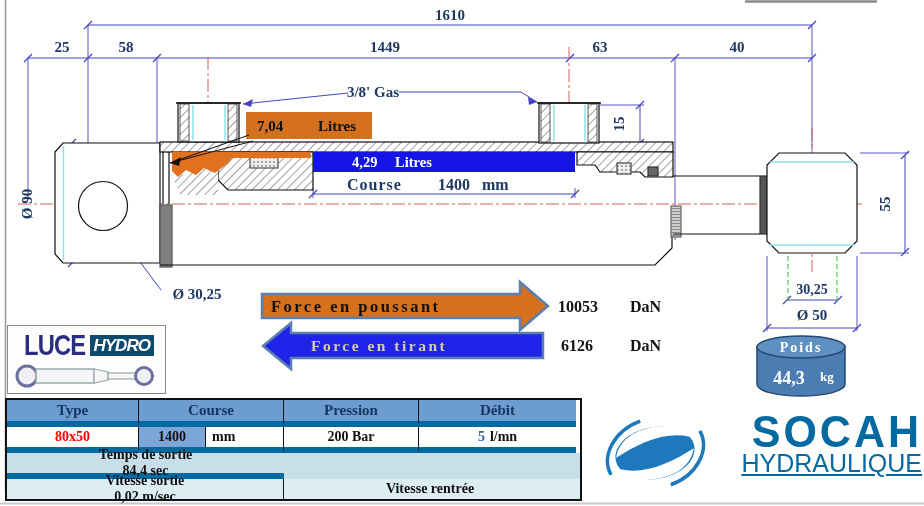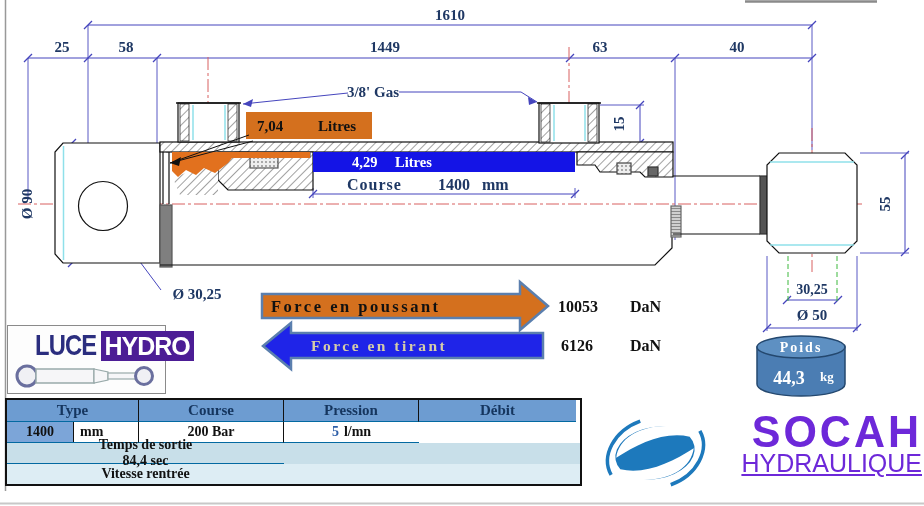--- a/index.html
+++ b/index.html
@@ -7,49 +7,49 @@
          font-family:"Liberation Serif",serif;}
   svg text{font-family:"Liberation Serif",serif;}
   .dim-label{fill:#1F3864;font-weight:bold;font-size:15px;}
   .dim-label-sm{fill:#1F3864;font-weight:bold;font-size:14px;}
 
   
   .spec-table{position:absolute;left:5px;top:398px;width:573px;border:2px solid #111;
               font-weight:bold;font-size:14px;color:#111;background:#fff;}
   .trow{display:grid;grid-template-columns:132px 145px 135px 157px;}
   .trow2{display:grid;grid-template-columns:277px 292px;}
-  .tcell{border-right:1px solid #111;border-bottom:1px solid #0369a1;display:flex;
+  .tcell{border-right:1px solid #111;border-bottom:6px solid #0369a1;display:flex;
          align-items:center;justify-content:center;height:20px;}
   .thead .tcell{background:#6D9CD1;color:#15355E;font-size:15px;height:21px;}
   .tcell:last-child{border-right:none;}
   .trow:last-child .tcell,.trow2:last-child .tcell{border-bottom:none;}
   .course-split{justify-content:flex-start;padding:0;}
   .course-val{width:66px;height:100%;background:#7CA5D8;display:flex;align-items:center;
               justify-content:center;border-right:1px solid #111;}
   .course-unit{padding-left:6px;}
   .type-red{color:#FF0000;}
   .debit5{color:#2E5FA8;margin-right:5px;}
   .r3{background:#C8DFE9;}
   .r4{background:#DDEDF4;}
   .halfcell{display:flex;width:100%;flex-direction:column;}
   .halfcell .lab{flex:0 0 54%;text-align:center;}
   .halfcell .val{flex:1;text-align:center;}
 
   
   .luce{position:absolute;left:7px;top:325px;width:157px;height:67px;border:1px solid #8a8a8a;
         background:#fdfdfd;font-family:"Liberation Sans",sans-serif;}
-  .luce-row{display:flex;align-items:center;padding:4px 4px 0 4px;margin-left:23px;}
+  .luce-row{display:flex;align-items:center;padding:4px 4px 0 16px;}
   .luce-p1{color:#2B2E7F;font-weight:bold;font-size:27px;letter-spacing:-1px;
            transform:scale(0.88,1.08);transform-origin:left center;}
-  .luce-p2{background:#4c1d95;color:#fff;font-weight:bold;font-size:25px;padding:1px 4px 0 4px;
-           margin-left:-4px;letter-spacing:-1px;}
+  .luce-p2{background:#0c4a6e;color:#fff;font-weight:bold;font-size:17px;padding:1px 4px 0 4px;
+           margin-left:-4px;letter-spacing:-1px;font-style:italic;}
   .luce-art{display:block;margin:2px auto 0 auto;}
 
   
-  .socah{position:absolute;left:598px;top:403px;width:324px;height:98px;color:#6d28d9;
+  .socah{position:absolute;left:598px;top:403px;width:324px;height:98px;color:#0369a1;
          font-family:"Liberation Sans",sans-serif;}
   .socah-mark{position:absolute;left:2px;top:4px;}
   .socah-text{position:absolute;right:0px;top:6px;text-align:right;}
   .socah-name{font-size:43px;font-weight:bold;letter-spacing:3px;line-height:1.0;
               transform:scale(1.0,1.05);transform-origin:right top;}
   .socah-sub{font-size:25px;letter-spacing:0px;margin-top:-3px;text-decoration:underline;}
 </style>
 </head>
 <body>
 
@@ -224,39 +224,46 @@
   </div>
 
   <div class="spec-table">
     <div class="trow thead">
       <div class="tcell">Type</div>
       <div class="tcell">Course</div>
       <div class="tcell">Pression</div>
       <div class="tcell">Débit</div>
     </div>
     <div class="trow">
+      <div class="tcell type-red">80x50</div>
       <div class="tcell course-split">
         <span class="course-val">1400</span>
         <span class="course-unit">mm</span>
       </div>
       <div class="tcell">200 Bar</div>
       <div class="tcell">
         <span class="debit5">5</span>
         <span>l/mn</span>
       </div>
     </div>
     <div class="trow2 r3">
       <div class="tcell">
           <span class="halfcell">
         <span class="lab">Temps de sortie</span>
         <span class="val">84,4 sec</span>
       </span>
         </div>
     </div>
     <div class="trow2 r4">
+      <div class="tcell">
+          <span class="halfcell">
+        <span class="lab">Vitesse sortie</span>
+        <span class="val">0,02 m/sec</span>
+      </span>
+        </div>
       <div class="tcell">
           <span class="halfcell">
         <span class="lab">Vitesse rentrée</span>
       </span>
         </div>
     </div>
   </div>
 
   <div class="socah">
     <svg class="socah-mark" width="112" height="92" viewBox="0 0 112 92">

